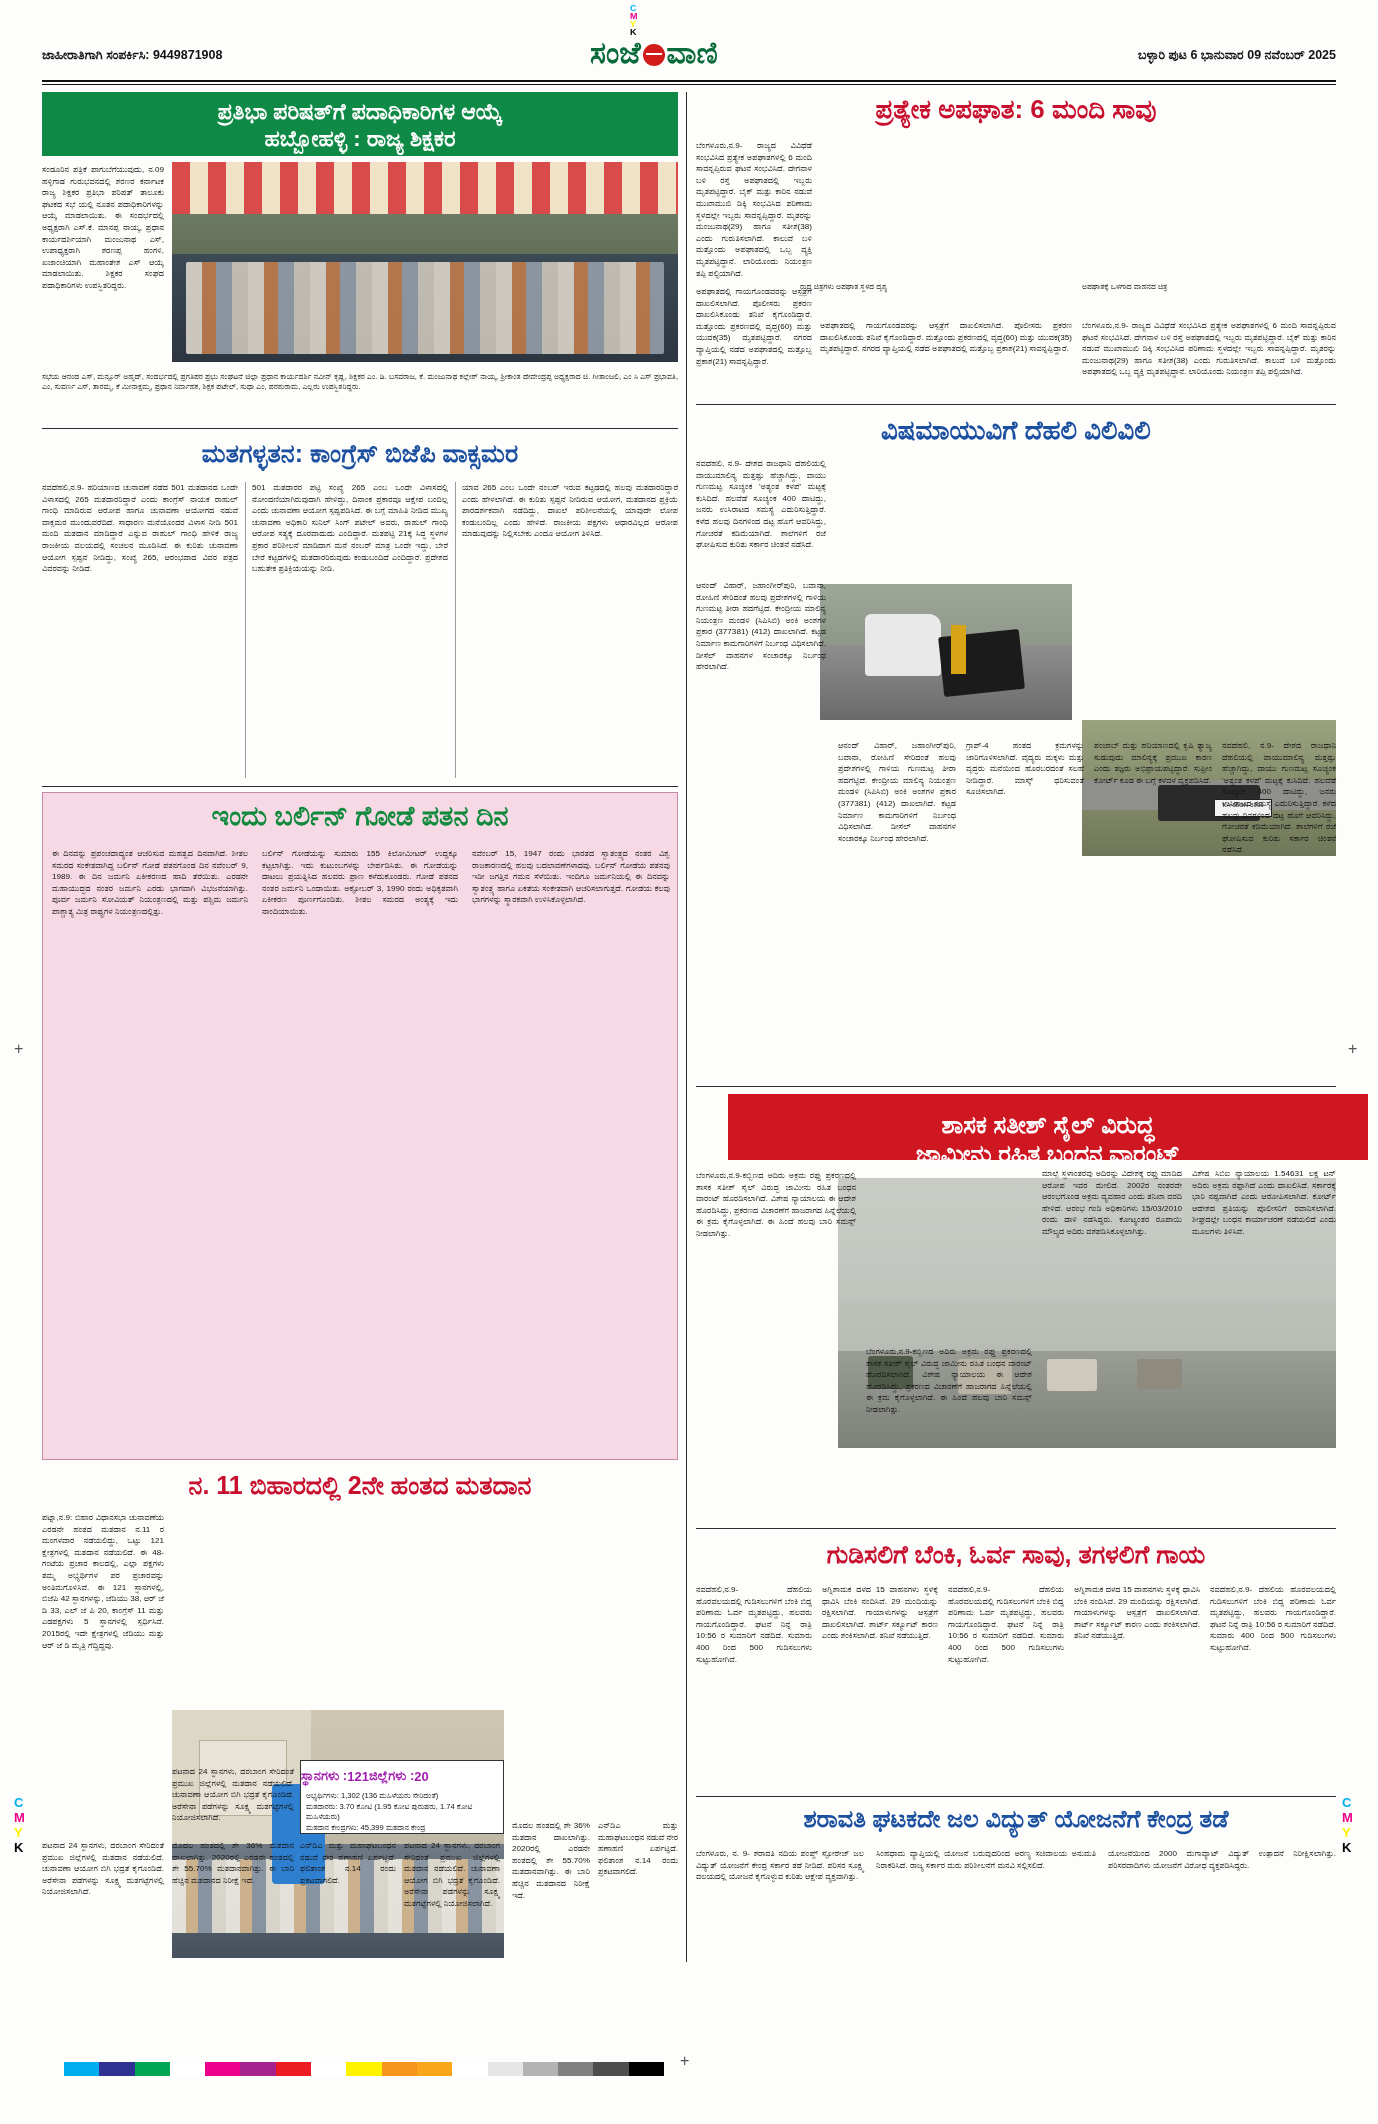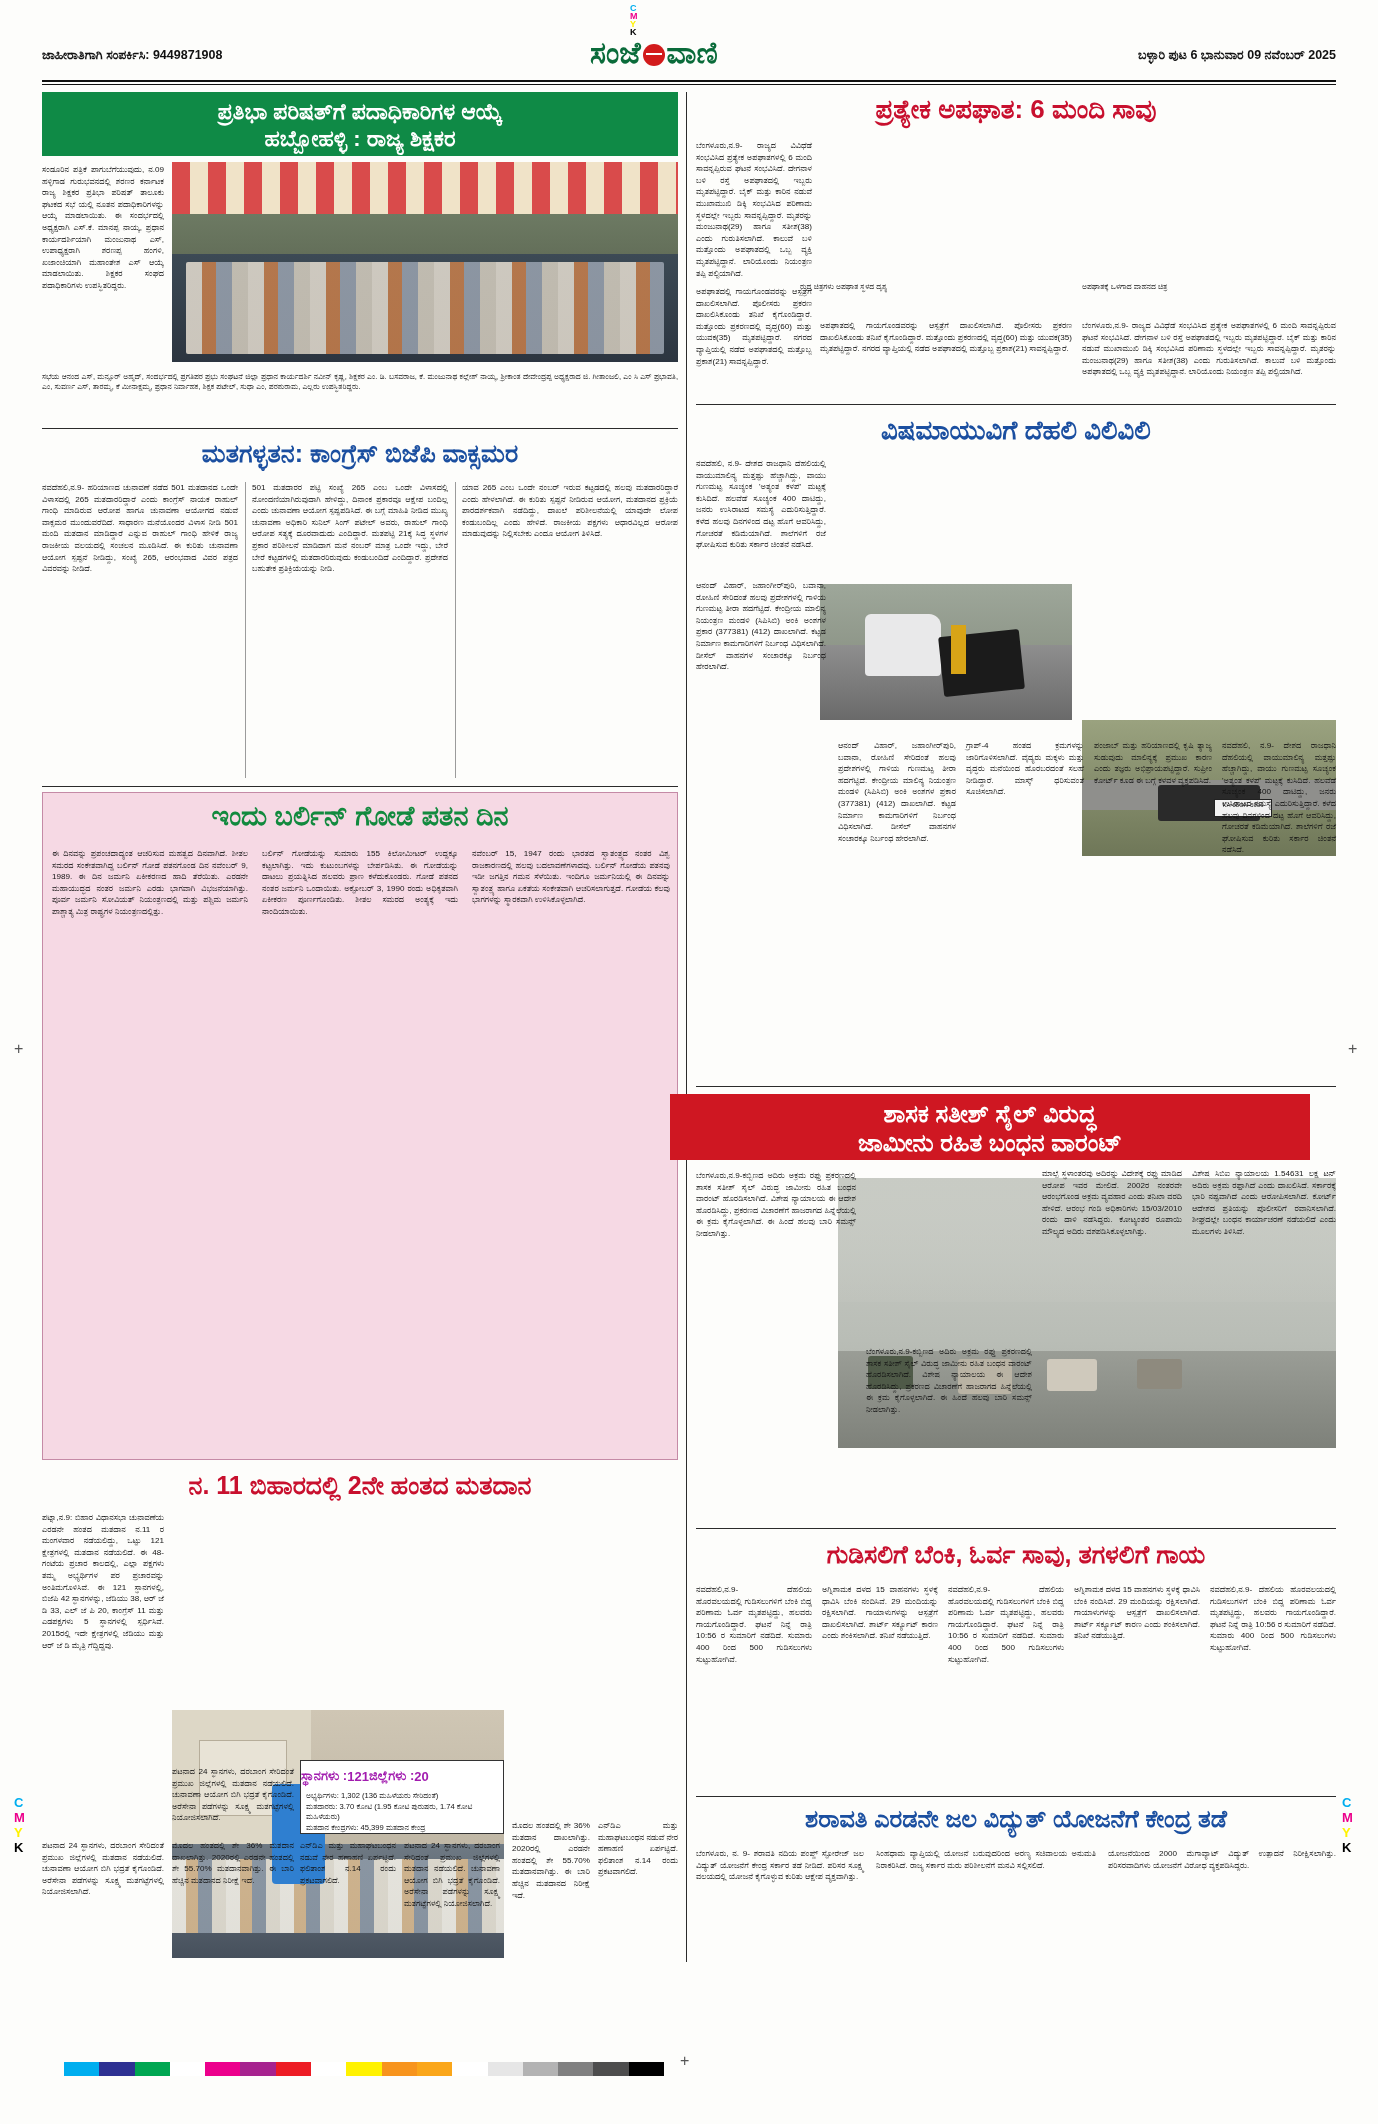--- a/index.html
+++ b/index.html
@@ -213,21 +213,21 @@
   <div class="blk body-col" style="left:966px;top:740px;width:118px;height:338px;">ಗ್ರಾಪ್-4 ಹಂತದ ಕ್ರಮಗಳನ್ನು ಜಾರಿಗೊಳಿಸಲಾಗಿದೆ. ವೈದ್ಯರು ಮಕ್ಕಳು ಮತ್ತು ವೃದ್ಧರು ಮನೆಯಿಂದ ಹೊರಬರದಂತೆ ಸಲಹೆ ನೀಡಿದ್ದಾರೆ. ಮಾಸ್ಕ್ ಧರಿಸುವಂತೆ ಸೂಚಿಸಲಾಗಿದೆ.</div>
   <div class="blk body-col" style="left:1094px;top:740px;width:118px;height:338px;">ಪಂಜಾಬ್ ಮತ್ತು ಹರಿಯಾಣದಲ್ಲಿ ಕೃಷಿ ತ್ಯಾಜ್ಯ ಸುಡುವುದು ಮಾಲಿನ್ಯಕ್ಕೆ ಪ್ರಮುಖ ಕಾರಣ ಎಂದು ತಜ್ಞರು ಅಭಿಪ್ರಾಯಪಟ್ಟಿದ್ದಾರೆ. ಸುಪ್ರೀಂ ಕೋರ್ಟ್ ಕೂಡ ಈ ಬಗ್ಗೆ ಕಳವಳ ವ್ಯಕ್ತಪಡಿಸಿದೆ.</div>
   <div class="blk body-col" style="left:1222px;top:740px;width:114px;height:338px;">ನವದೆಹಲಿ, ನ.9- ದೇಶದ ರಾಜಧಾನಿ ದೆಹಲಿಯಲ್ಲಿ ವಾಯುಮಾಲಿನ್ಯ ಮತ್ತಷ್ಟು ಹೆಚ್ಚಾಗಿದ್ದು, ವಾಯು ಗುಣಮಟ್ಟ ಸೂಚ್ಯಂಕ 'ಅತ್ಯಂತ ಕಳಪೆ' ಮಟ್ಟಕ್ಕೆ ಕುಸಿದಿದೆ. ಹಲವೆಡೆ ಸೂಚ್ಯಂಕ 400 ದಾಟಿದ್ದು, ಜನರು ಉಸಿರಾಟದ ಸಮಸ್ಯೆ ಎದುರಿಸುತ್ತಿದ್ದಾರೆ.
 ಕಳೆದ ಹಲವು ದಿನಗಳಿಂದ ದಟ್ಟ ಹೊಗೆ ಆವರಿಸಿದ್ದು, ಗೋಚರತೆ ಕಡಿಮೆಯಾಗಿದೆ. ಶಾಲೆಗಳಿಗೆ ರಜೆ ಘೋಷಿಸುವ ಕುರಿತು ಸರ್ಕಾರ ಚಿಂತನೆ ನಡೆಸಿದೆ.</div>
 
   <div class="blk body-col" style="left:696px;top:580px;width:130px;height:500px;">ಆನಂದ್ ವಿಹಾರ್, ಜಹಾಂಗೀರ್‌ಪುರಿ, ಬವಾನಾ, ರೋಹಿಣಿ ಸೇರಿದಂತೆ ಹಲವು ಪ್ರದೇಶಗಳಲ್ಲಿ ಗಾಳಿಯ ಗುಣಮಟ್ಟ ತೀರಾ ಹದಗೆಟ್ಟಿದೆ. ಕೇಂದ್ರೀಯ ಮಾಲಿನ್ಯ ನಿಯಂತ್ರಣ ಮಂಡಳಿ (ಸಿಪಿಸಿಬಿ) ಅಂಕಿ ಅಂಶಗಳ ಪ್ರಕಾರ (377381) (412) ದಾಖಲಾಗಿದೆ.
 ಕಟ್ಟಡ ನಿರ್ಮಾಣ ಕಾಮಗಾರಿಗಳಿಗೆ ನಿರ್ಬಂಧ ವಿಧಿಸಲಾಗಿದೆ. ಡೀಸೆಲ್ ವಾಹನಗಳ ಸಂಚಾರಕ್ಕೂ ನಿರ್ಬಂಧ ಹೇರಲಾಗಿದೆ.</div>
 
   <div class="hline" style="left:696px;top:1086px;width:640px;"></div>
 
-  <div class="blk hdr-red" style="left:670px;top:1094px;width:640px;height:66px;padding-top:5px;">
+  <div class="blk hdr-red" style="left:728px;top:1094px;width:640px;height:66px;padding-top:16px;">
     <div style="font-size:24px;line-height:29px;">ಶಾಸಕ ಸತೀಶ್ ಸೈಲ್ ವಿರುದ್ಧ</div>
     <div style="font-size:24px;line-height:29px;">ಜಾಮೀನು ರಹಿತ ಬಂಧನ ವಾರಂಟ್</div>
   </div>
 
   <div class="blk body-col" style="left:696px;top:1170px;width:160px;height:350px;">ಬೆಂಗಳೂರು,ನ.9-ಕಬ್ಬಿಣದ ಅದಿರು ಅಕ್ರಮ ರಫ್ತು ಪ್ರಕರಣದಲ್ಲಿ ಶಾಸಕ ಸತೀಶ್ ಸೈಲ್ ವಿರುದ್ಧ ಜಾಮೀನು ರಹಿತ ಬಂಧನ ವಾರಂಟ್ ಹೊರಡಿಸಲಾಗಿದೆ.
 ವಿಶೇಷ ನ್ಯಾಯಾಲಯ ಈ ಆದೇಶ ಹೊರಡಿಸಿದ್ದು, ಪ್ರಕರಣದ ವಿಚಾರಣೆಗೆ ಹಾಜರಾಗದ ಹಿನ್ನೆಲೆಯಲ್ಲಿ ಈ ಕ್ರಮ ಕೈಗೊಳ್ಳಲಾಗಿದೆ. ಈ ಹಿಂದೆ ಹಲವು ಬಾರಿ ಸಮನ್ಸ್ ನೀಡಲಾಗಿತ್ತು.</div>
 
   <div class="blk body-col" style="left:1042px;top:1168px;width:140px;height:352px;">ಮಾಲ್ಪೆ ಸ್ಥಳಾಂತರವು ಅದಿರನ್ನು ವಿದೇಶಕ್ಕೆ ರಫ್ತು ಮಾಡಿದ ಆರೋಪ ಇವರ ಮೇಲಿದೆ. 2002ರ ನಂತರವೇ ಆರಂಭಗೊಂಡ ಅಕ್ರಮ ವ್ಯವಹಾರ ಎಂದು ತನಿಖಾ ವರದಿ ಹೇಳಿದೆ.
 ಆರಂಭ ಗಂಡಿ ಅಧಿಕಾರಿಗಳು 15/03/2010 ರಂದು ದಾಳಿ ನಡೆಸಿದ್ದರು. ಕೋಟ್ಯಂತರ ರೂಪಾಯಿ ಮೌಲ್ಯದ ಅದಿರು ವಶಪಡಿಸಿಕೊಳ್ಳಲಾಗಿತ್ತು.</div>
   <div class="blk body-col" style="left:1192px;top:1168px;width:144px;height:352px;">ವಿಶೇಷ ಸಿಬಿಐ ನ್ಯಾಯಾಲಯ 1.54631 ಲಕ್ಷ ಟನ್ ಅದಿರು ಅಕ್ರಮ ರಫ್ತಾಗಿದೆ ಎಂದು ದಾಖಲಿಸಿದೆ. ಸರ್ಕಾರಕ್ಕೆ ಭಾರಿ ನಷ್ಟವಾಗಿದೆ ಎಂದು ಆರೋಪಿಸಲಾಗಿದೆ.
@@ -247,21 +247,21 @@
   <div class="blk body-col" style="left:948px;top:1584px;width:116px;height:200px;">ನವದೆಹಲಿ,ನ.9- ದೆಹಲಿಯ ಹೊರವಲಯದಲ್ಲಿ ಗುಡಿಸಲುಗಳಿಗೆ ಬೆಂಕಿ ಬಿದ್ದ ಪರಿಣಾಮ ಓರ್ವ ಮೃತಪಟ್ಟಿದ್ದು, ಹಲವರು ಗಾಯಗೊಂಡಿದ್ದಾರೆ.
 ಘಟನೆ ನಿನ್ನೆ ರಾತ್ರಿ 10:56 ರ ಸುಮಾರಿಗೆ ನಡೆದಿದೆ. ಸುಮಾರು 400 ರಿಂದ 500 ಗುಡಿಸಲುಗಳು ಸುಟ್ಟುಹೋಗಿವೆ.</div>
   <div class="blk body-col" style="left:1074px;top:1584px;width:126px;height:200px;">ಅಗ್ನಿಶಾಮಕ ದಳದ 15 ವಾಹನಗಳು ಸ್ಥಳಕ್ಕೆ ಧಾವಿಸಿ ಬೆಂಕಿ ನಂದಿಸಿವೆ. 29 ಮಂದಿಯನ್ನು ರಕ್ಷಿಸಲಾಗಿದೆ. ಗಾಯಾಳುಗಳನ್ನು ಆಸ್ಪತ್ರೆಗೆ ದಾಖಲಿಸಲಾಗಿದೆ.
 ಶಾರ್ಟ್ ಸರ್ಕ್ಯೂಟ್ ಕಾರಣ ಎಂದು ಶಂಕಿಸಲಾಗಿದೆ. ತನಿಖೆ ನಡೆಯುತ್ತಿದೆ.</div>
   <div class="blk body-col" style="left:1210px;top:1584px;width:126px;height:200px;">ನವದೆಹಲಿ,ನ.9- ದೆಹಲಿಯ ಹೊರವಲಯದಲ್ಲಿ ಗುಡಿಸಲುಗಳಿಗೆ ಬೆಂಕಿ ಬಿದ್ದ ಪರಿಣಾಮ ಓರ್ವ ಮೃತಪಟ್ಟಿದ್ದು, ಹಲವರು ಗಾಯಗೊಂಡಿದ್ದಾರೆ.
 ಘಟನೆ ನಿನ್ನೆ ರಾತ್ರಿ 10:56 ರ ಸುಮಾರಿಗೆ ನಡೆದಿದೆ. ಸುಮಾರು 400 ರಿಂದ 500 ಗುಡಿಸಲುಗಳು ಸುಟ್ಟುಹೋಗಿವೆ.</div>
 
   <div class="hline" style="left:696px;top:1796px;width:640px;"></div>
 
   <div class="blk" style="left:696px;top:1802px;width:640px;height:40px;">
-    <div style="font-size:24px;font-weight:bold;color:#1b4fa0;text-align:center;line-height:34px;">ಶರಾವತಿ ಎರಡನೇ ಜಲ ವಿದ್ಯುತ್ ಯೋಜನೆಗೆ ಕೇಂದ್ರ ತಡೆ</div>
+    <div style="font-size:24px;font-weight:bold;color:#1b4fa0;text-align:center;line-height:34px;">ಶರಾವತಿ ಘಟಕದೇ ಜಲ ವಿದ್ಯುತ್ ಯೋಜನೆಗೆ ಕೇಂದ್ರ ತಡೆ</div>
   </div>
   <div class="blk body-col" style="left:696px;top:1848px;width:168px;height:140px;">ಬೆಂಗಳೂರು, ನ. 9- ಶರಾವತಿ ನದಿಯ ಪಂಪ್ಡ್ ಸ್ಟೋರೇಜ್ ಜಲ ವಿದ್ಯುತ್ ಯೋಜನೆಗೆ ಕೇಂದ್ರ ಸರ್ಕಾರ ತಡೆ ನೀಡಿದೆ.
 ಪರಿಸರ ಸೂಕ್ಷ್ಮ ವಲಯದಲ್ಲಿ ಯೋಜನೆ ಕೈಗೊಳ್ಳುವ ಕುರಿತು ಆಕ್ಷೇಪ ವ್ಯಕ್ತವಾಗಿತ್ತು.</div>
   <div class="blk body-col" style="left:876px;top:1848px;width:220px;height:140px;">ಸಿಂಹಧಾಮ ವ್ಯಾಪ್ತಿಯಲ್ಲಿ ಯೋಜನೆ ಬರುವುದರಿಂದ ಅರಣ್ಯ ಸಚಿವಾಲಯ ಅನುಮತಿ ನಿರಾಕರಿಸಿದೆ. ರಾಜ್ಯ ಸರ್ಕಾರ ಮರು ಪರಿಶೀಲನೆಗೆ ಮನವಿ ಸಲ್ಲಿಸಲಿದೆ.</div>
   <div class="blk body-col" style="left:1108px;top:1848px;width:228px;height:140px;">ಯೋಜನೆಯಿಂದ 2000 ಮೆಗಾವ್ಯಾಟ್ ವಿದ್ಯುತ್ ಉತ್ಪಾದನೆ ನಿರೀಕ್ಷಿಸಲಾಗಿತ್ತು. ಪರಿಸರವಾದಿಗಳು ಯೋಜನೆಗೆ ವಿರೋಧ ವ್ಯಕ್ತಪಡಿಸಿದ್ದರು.</div>
 
   <div class="blk" style="left:64px;top:2062px;width:600px;height:14px;display:flex;">
     <div style="flex:1;background:#00AEEF;"></div>
     <div style="flex:1;background:#2e3192;"></div>
     <div style="flex:1;background:#00a651;"></div>

